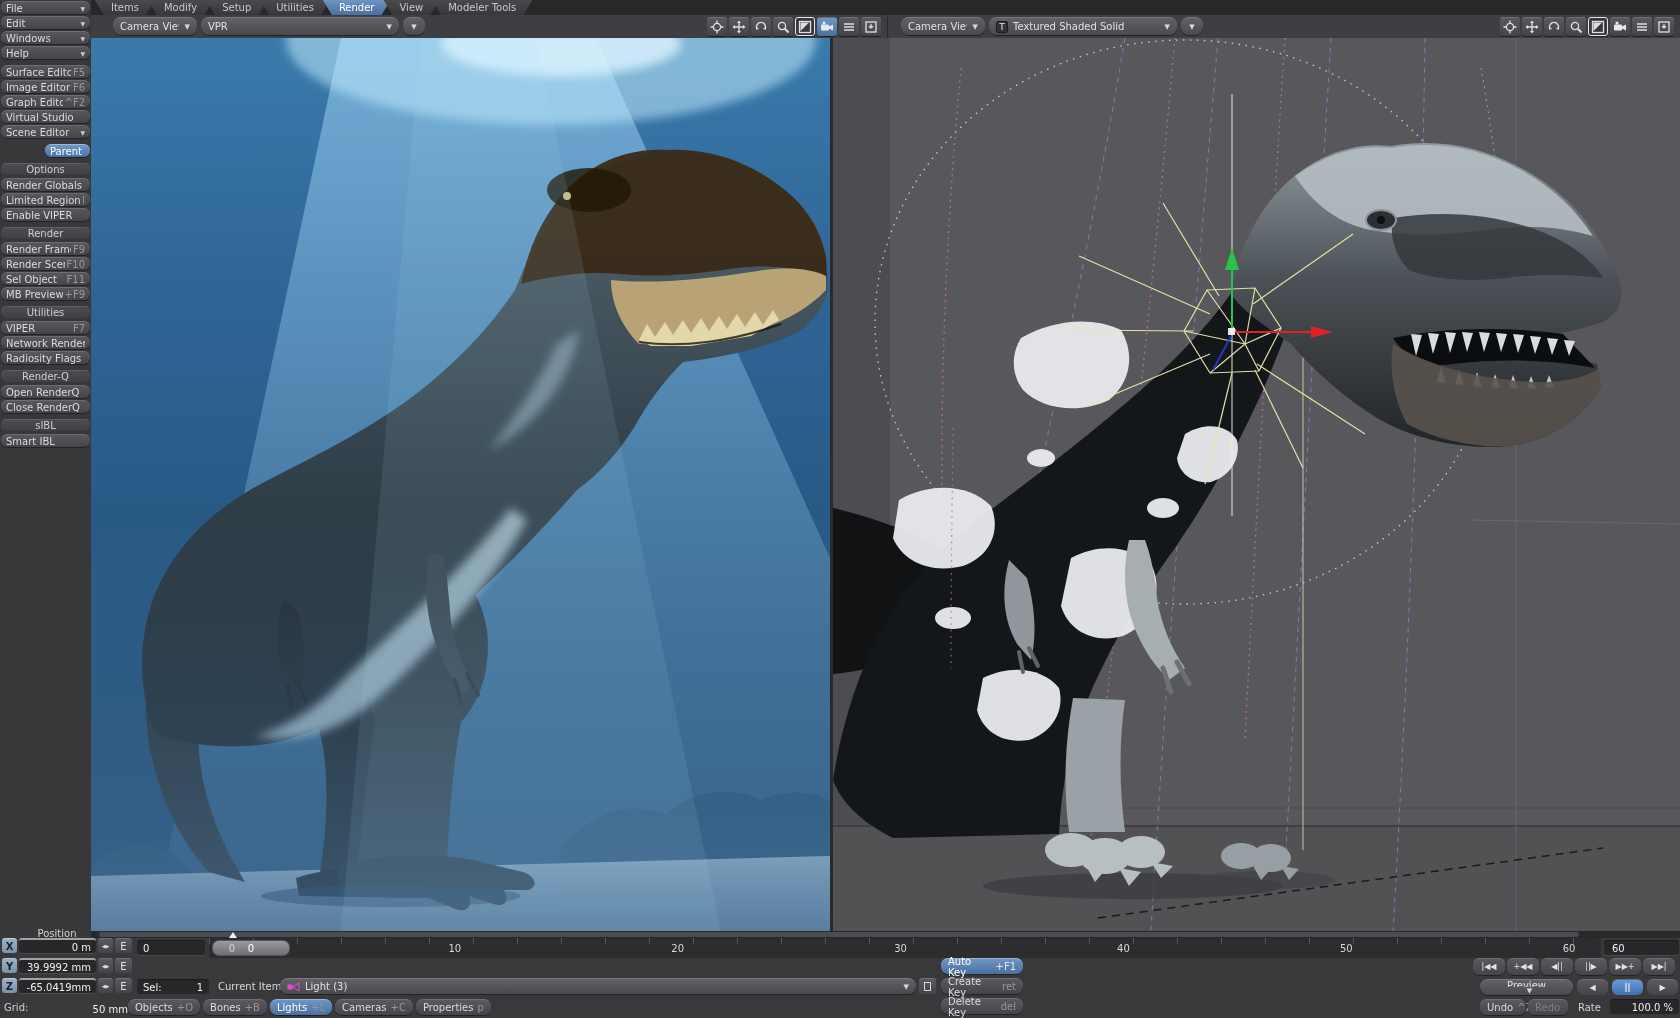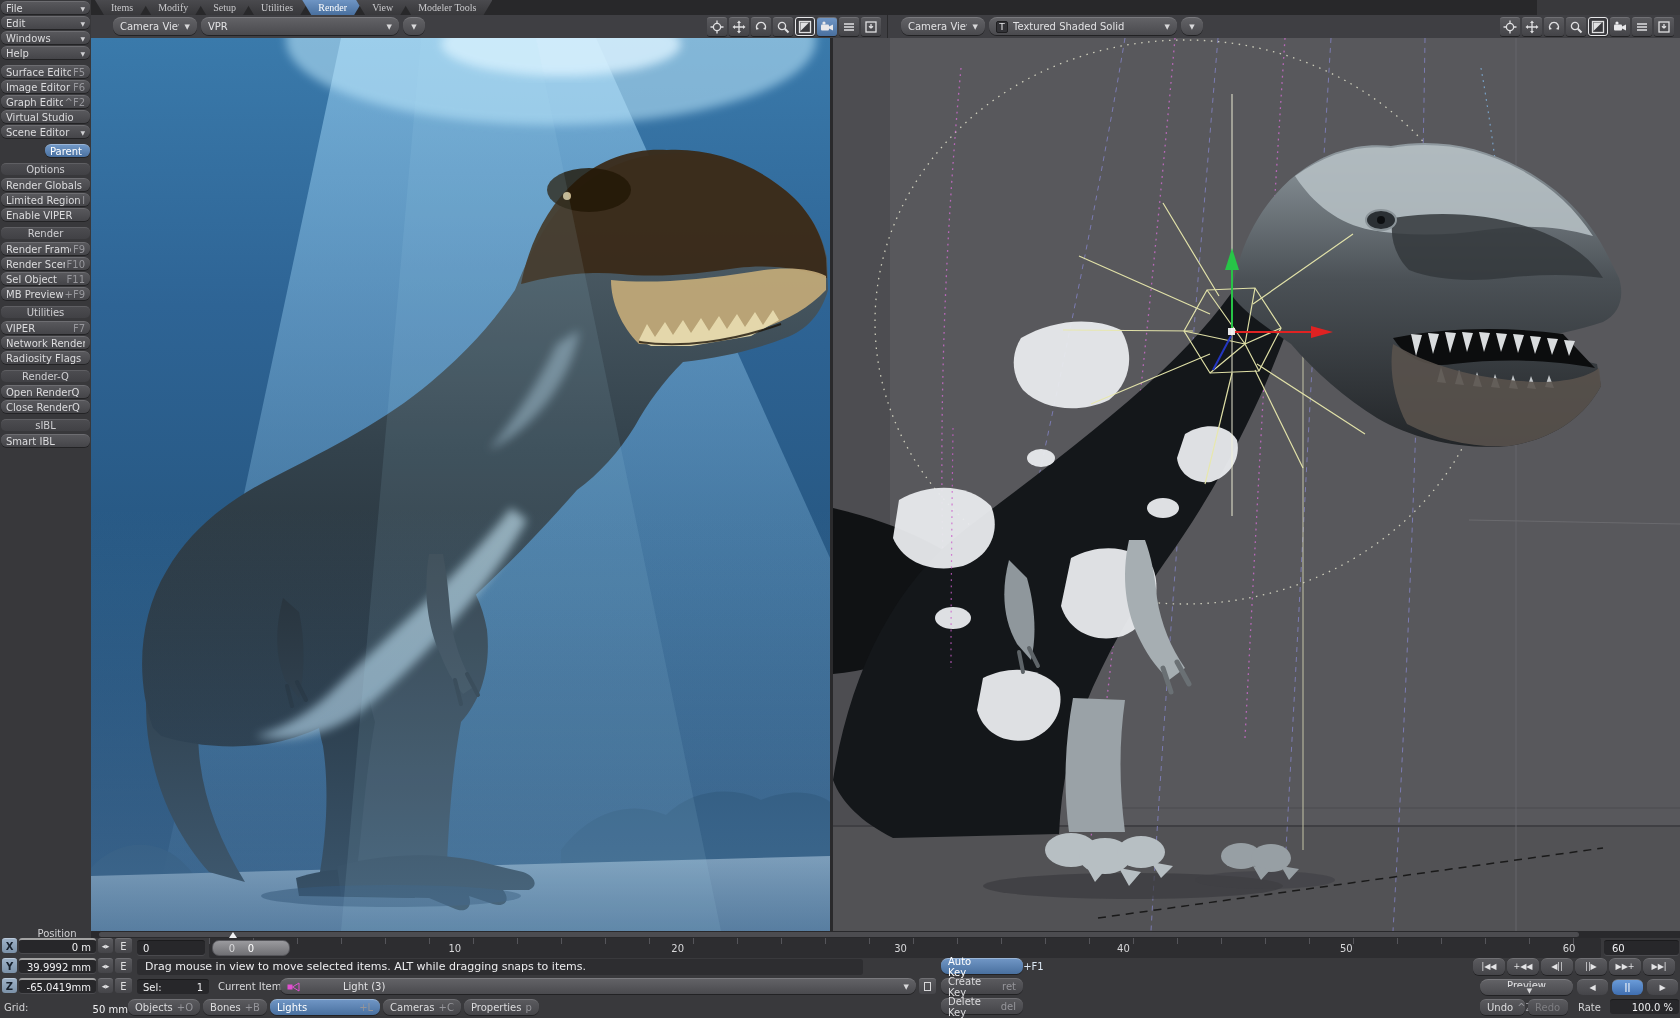--- a/index.html
+++ b/index.html
@@ -2,21 +2,21 @@
 <html><head>
 <meta charset="utf-8">
 <style>
   * { margin:0; padding:0; box-sizing:border-box; }
   html,body { background:#202022; }
   body { font-family:"DejaVu Sans","Liberation Sans",sans-serif; }
   #app { position:relative; width:1680px; height:1018px; background:#39393c; overflow:hidden;
          font-size:10px; color:#d6d6d8; }
 
   
-  #menubar { position:absolute; left:91px; top:0; width:1446px; height:15px; background:#28282a;font-family:Liberation Serif, serif; }
+  #menubar { position:absolute; left:91px; top:0; width:1589px; height:15px; background:#28282a; }
   #menu-tabs { position:absolute; left:4px; top:0; height:15px; display:flex; }
   .tab { height:15px; line-height:15px; padding:0 16px; margin-right:-7px; color:#c9c9cc;
          background:linear-gradient(#4a4a4e,#38383b);
          clip-path:polygon(0 0,100% 0,calc(100% - 9px) 100%,9px 100%);
          font-size:10px; cursor:default; }
   .tab.active { background:linear-gradient(#6f95c4,#49709f); color:#ffffff; }
 
   
   #sidebar { position:absolute; left:0; top:0; width:91px; height:930px; background:#38383b; padding:1px 1px 0 1px; }
   .sb-section { margin-bottom:6px; }
@@ -95,30 +95,30 @@
                color:#f0f0f2; line-height:15px; padding:0 8px; }
 
   #status-field { position:absolute; left:137px; top:21px; width:726px; height:16px; background:#2d2d30;
                   border-radius:3px; color:#ececee; font-size:11px; line-height:16px; padding:0 8px;
                   white-space:nowrap; overflow:hidden; }
 
   .gray-btn { background:linear-gradient(#5a5a5e,#454549); border-top:1px solid #707074;
               box-shadow:0 1px 0 #222224; border-radius:7px; color:#dcdcde;
               display:flex; align-items:center; padding:0 7px; }
   .gray-btn .sc { color:#95959a; margin-left:auto; padding-left:4px; }
-  .gray-btn.active { background:linear-gradient(#6f95c4,#49709f); color:#ffffff; border-top:1px solid #9ab5d6;gap:48px; }
+  .gray-btn.active { background:linear-gradient(#6f95c4,#49709f); color:#ffffff; border-top:1px solid #9ab5d6; }
 
   .key-btn { position:absolute; left:941px; width:82px; height:16px; }
 
   #sel-field { position:absolute; left:137px; top:41px; width:72px; height:15px; background:#27272a;
                border-radius:3px; border-top:1px solid #1b1b1d; color:#f0f0f2; line-height:15px;
                display:flex; padding:0 6px; }
   #sel-field .v { margin-left:auto; }
   #ci-label { position:absolute; left:218px; top:41px; height:15px; line-height:15px; color:#d8d8da; }
-  #ci-dd { position:absolute; left:280px; top:40px; width:636px; height:16px;gap:38px; }
+  #ci-dd { position:absolute; left:280px; top:40px; width:636px; height:16px; }
   #ci-props { position:absolute; left:919px; top:40px; width:17px; height:16px; border-radius:3px;
               background:linear-gradient(#5a5a5e,#454549); border-top:1px solid #707074;
               display:flex; align-items:center; justify-content:center; }
   #ci-props .bx { width:7px; height:9px; border:1px solid #d8d8da; }
   .light-ico { margin-right:5px; }
 
   #grid-label { position:absolute; left:4px; top:62px; color:#d2d2d4; line-height:15px; }
   #grid-value { position:absolute; left:40px; top:64px; width:88px; text-align:right; color:#f0f0f2; line-height:15px; }
   #items-row { position:absolute; left:128px; top:61px; display:flex; }
   #items-row .gray-btn { height:16px; margin-right:3px; }
@@ -595,21 +595,20 @@
     <span class="tick-label" style="left: 1.65%;">0</span>
         <span class="tick-label" style="left: 17.66%;">10</span>
         <span class="tick-label" style="left: 33.67%;">20</span>
         <span class="tick-label" style="left: 49.68%;">30</span>
         <span class="tick-label" style="left: 65.69%;">40</span>
         <span class="tick-label" style="left: 81.7%;">50</span>
         <span class="tick-label" style="left: 97.71%;">60</span>
       </div>
     <div id="end-field">60</div>
 
-    <div id="status-field">Drag mouse in view to move selected items. ALT while dragging snaps to items.</div>
 
     <div id="sel-field">
       <span>Sel:</span>
       <span class="v">1</span>
     </div>
     <div id="ci-label">Current Item</div>
     <div id="ci-dd" class="dd" style="top:40px;height:16px;">
       <svg class="light-ico" width="13" height="10" viewBox="0 0 13 10">
         <rect x="0.5" y="2.5" width="5" height="5" fill="#e050d0"></rect>
         <polygon points="5.5,5 12,1 12,9" fill="none" stroke="#e050d0" stroke-width="1"></polygon>

